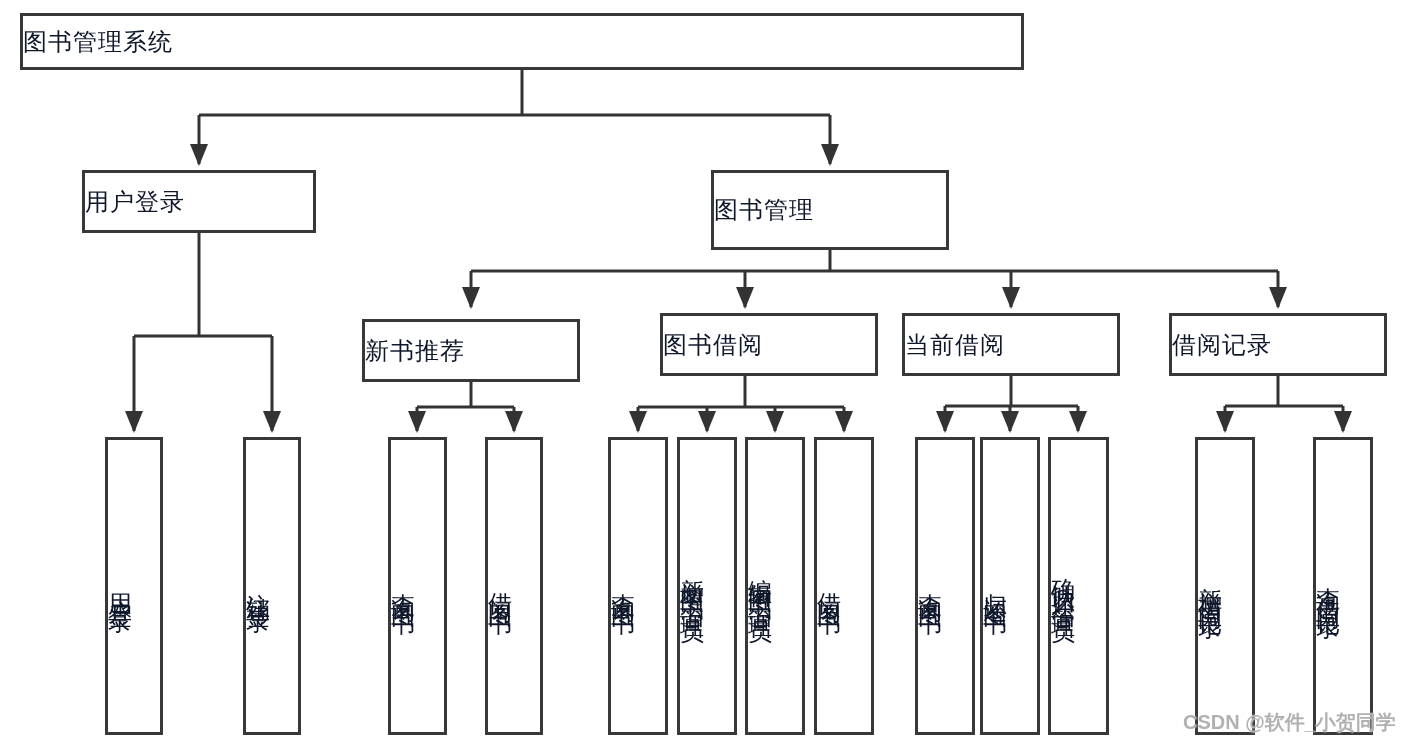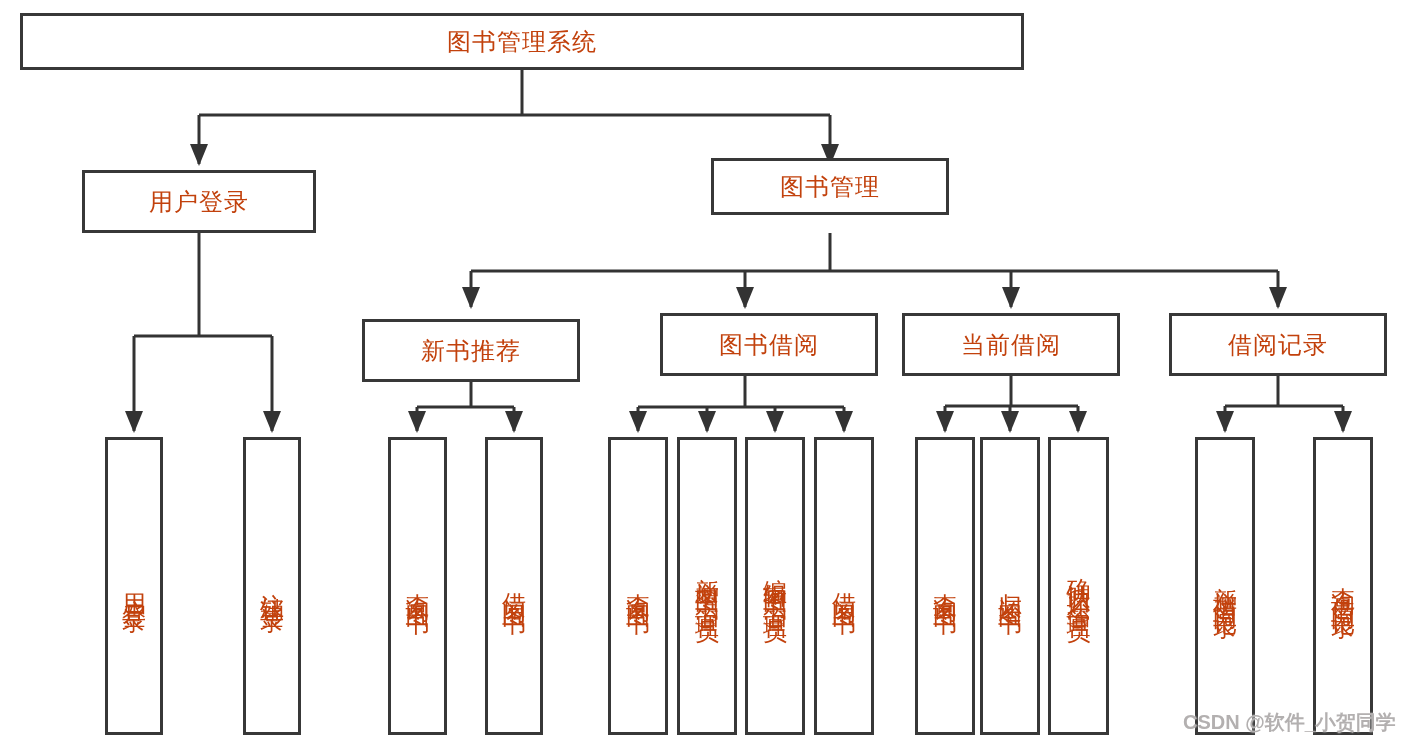--- a/index.html
+++ b/index.html
@@ -22,23 +22,22 @@
     z-index: 1;
   }
   .connectors path { stroke: #333333; stroke-width: 3; fill: none; }
   .box {
     position: absolute;
     box-sizing: border-box;
     background: #ffffff;
     border: 3px solid #383838;
     display: flex;
     align-items: center;
-    justify-content: center;
     z-index: 2;
-    color: #c2410c;
+    color: #0f172a;
   }
   .box.h span {
     font-size: 24px;
     letter-spacing: 1px;
     white-space: nowrap;
   }
   .box.v span {
     writing-mode: vertical-rl;
     text-orientation: mixed;
     font-size: 24px;
@@ -124,21 +123,21 @@
     </g>
   </svg>
 
   <div class="box h" style="left:20px;top:13px;width:1004px;height:57px">
     <span>图书管理系统</span>
   </div>
 
   <div class="box h" style="left:82px;top:170px;width:234px;height:63px">
     <span>用户登录</span>
   </div>
-  <div class="box h" style="left:711px;top:158px;width:238px;height:57px">
+  <div class="box h" style="left:711px;top:170px;width:238px;height:80px">
     <span>图书管理</span>
   </div>
 
   <div class="box h" style="left:362px;top:319px;width:218px;height:63px">
     <span>新书推荐</span>
   </div>
   <div class="box h" style="left:660px;top:313px;width:218px;height:63px">
     <span>图书借阅</span>
   </div>
   <div class="box h" style="left:1169px;top:313px;width:218px;height:63px">

